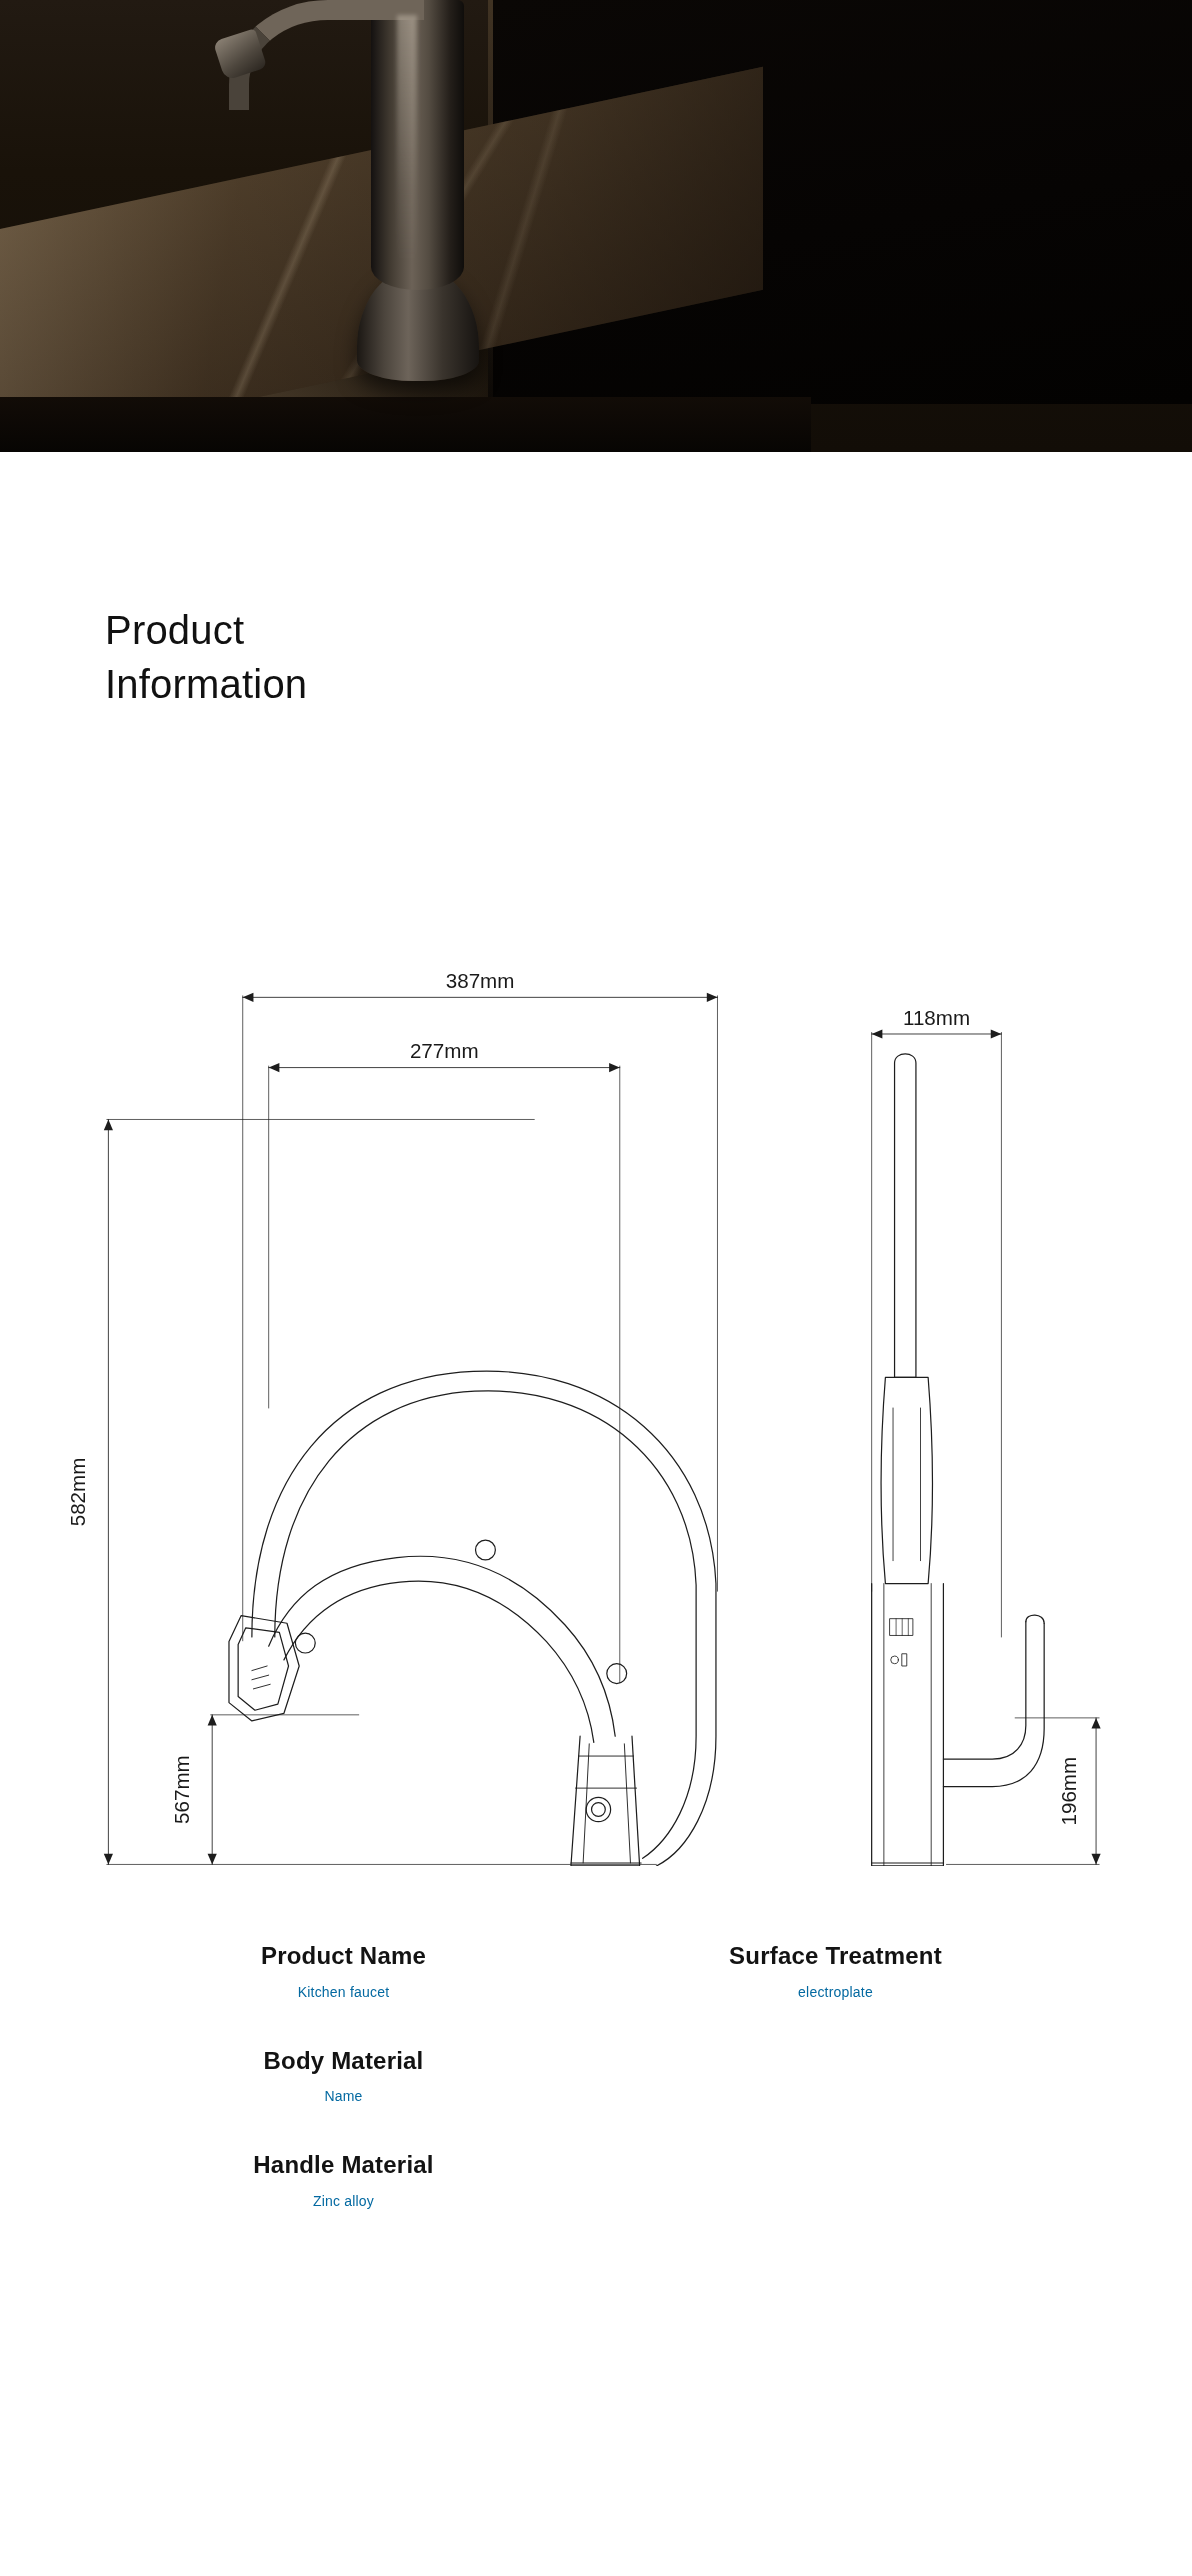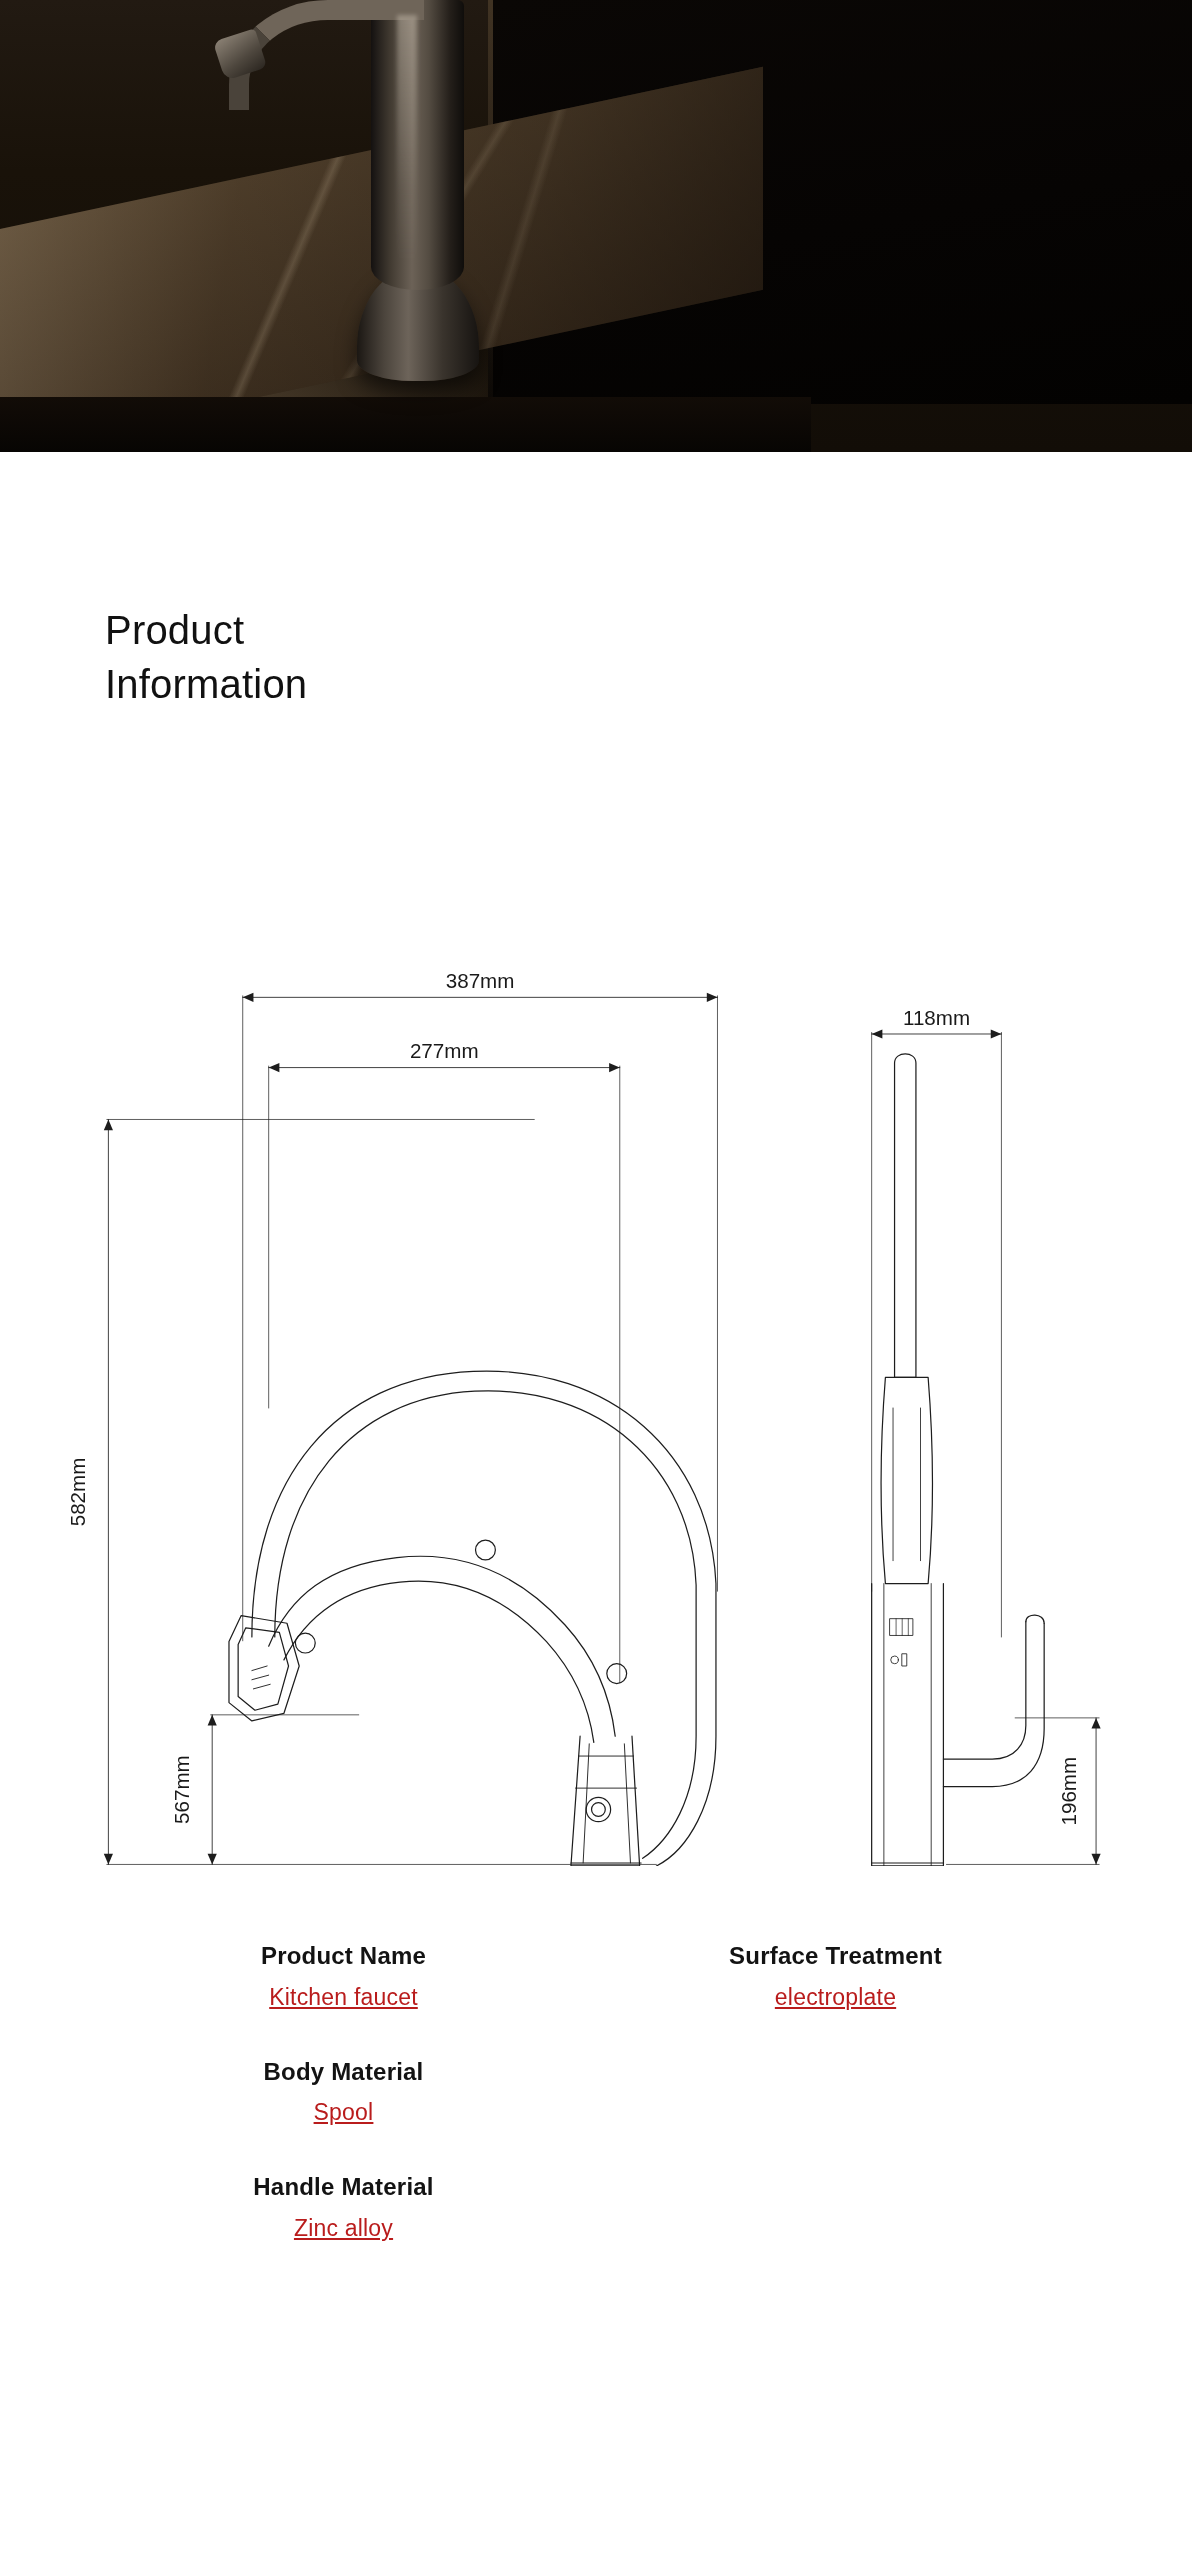--- a/index.html
+++ b/index.html
@@ -149,25 +149,24 @@
   .spec-cell.left  { margin-left: 107px; }
   .spec-cell.right { margin-left: 19px; }
   .spec-title {
     font-size: 24px;
     font-weight: 700;
     color: #131313;
     letter-spacing: 0.2px;
   }
   .spec-value {
     margin-top: 13.7px;
-    font-size: 23px;
+    font-size: 14px;
     font-weight: 400;
-    color: #b91c1c;
+    color: #0369a1;
     letter-spacing: 0.2px;
-    text-decoration: underline;
   }
   .spec-row.r1 { margin-top: 0; }
   .spec-row.r2 { margin-top: 47px; align-items: flex-end; }
   .spec-row.r3 { margin-top: 47px; }
 </style>
 </head>
 <body>
 
 <div class="hero">
   <div class="hero-bg"></div>
@@ -320,21 +319,21 @@
     </div>
     <div class="spec-cell right">
       <div class="spec-title">Surface Treatment</div>
       <div class="spec-value">electroplate</div>
     </div>
   </div>
 
   <div class="spec-row r2">
     <div class="spec-cell left">
       <div class="spec-title">Body Material</div>
-      <div class="spec-value">Spool</div>
+      <div class="spec-value">Name</div>
     </div>
   </div>
 
   <div class="spec-row r3">
     <div class="spec-cell left">
       <div class="spec-title">Handle Material</div>
       <div class="spec-value">Zinc alloy</div>
     </div>
     <div class="spec-cell right"></div>
   </div>

